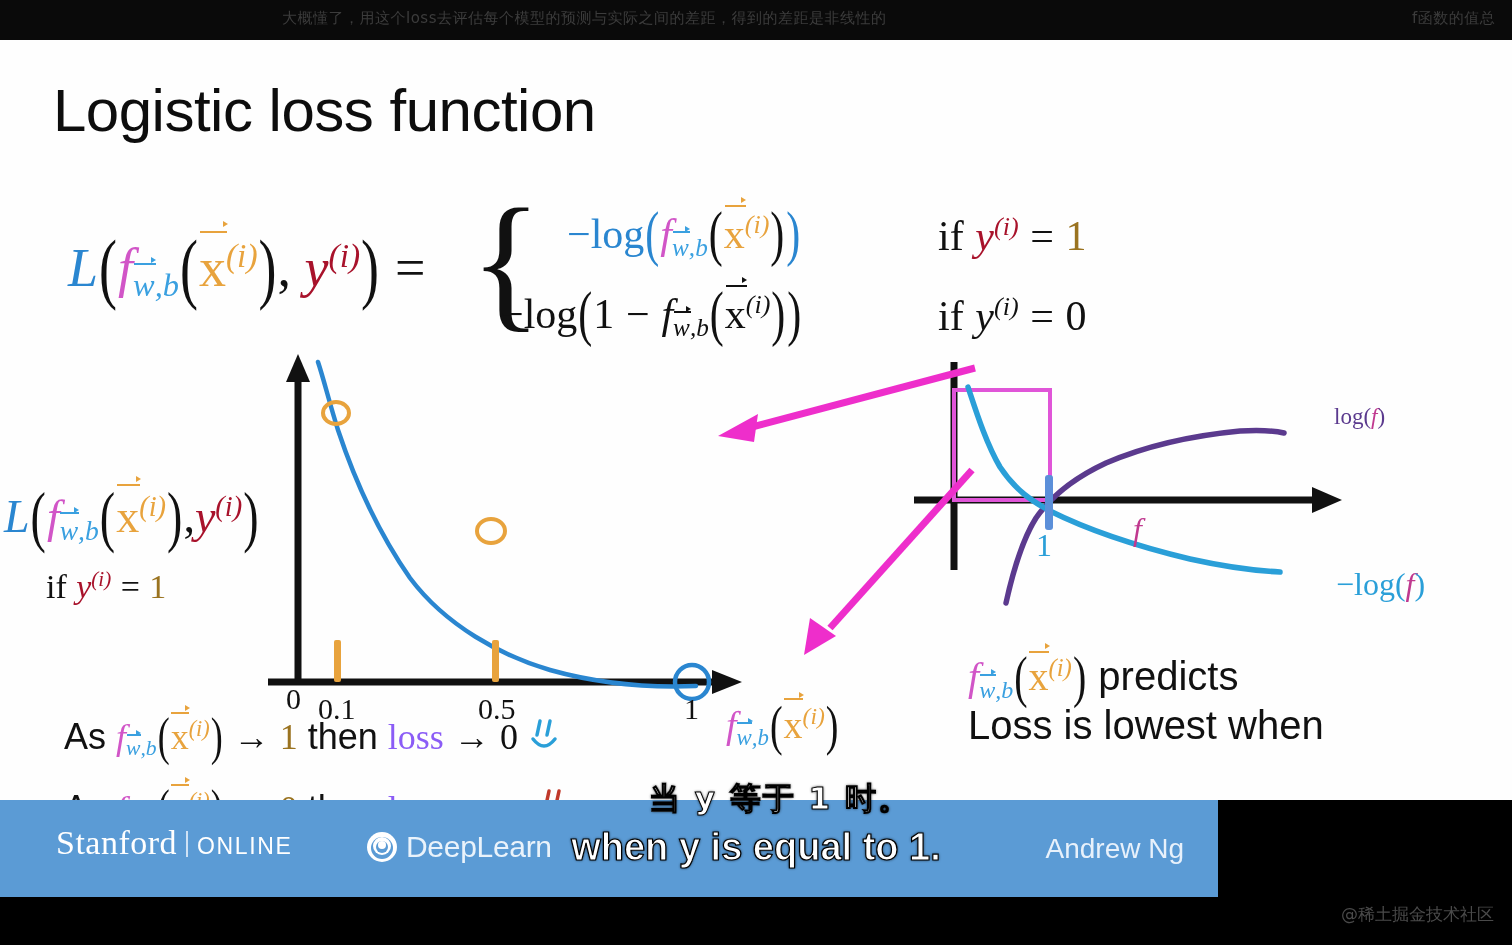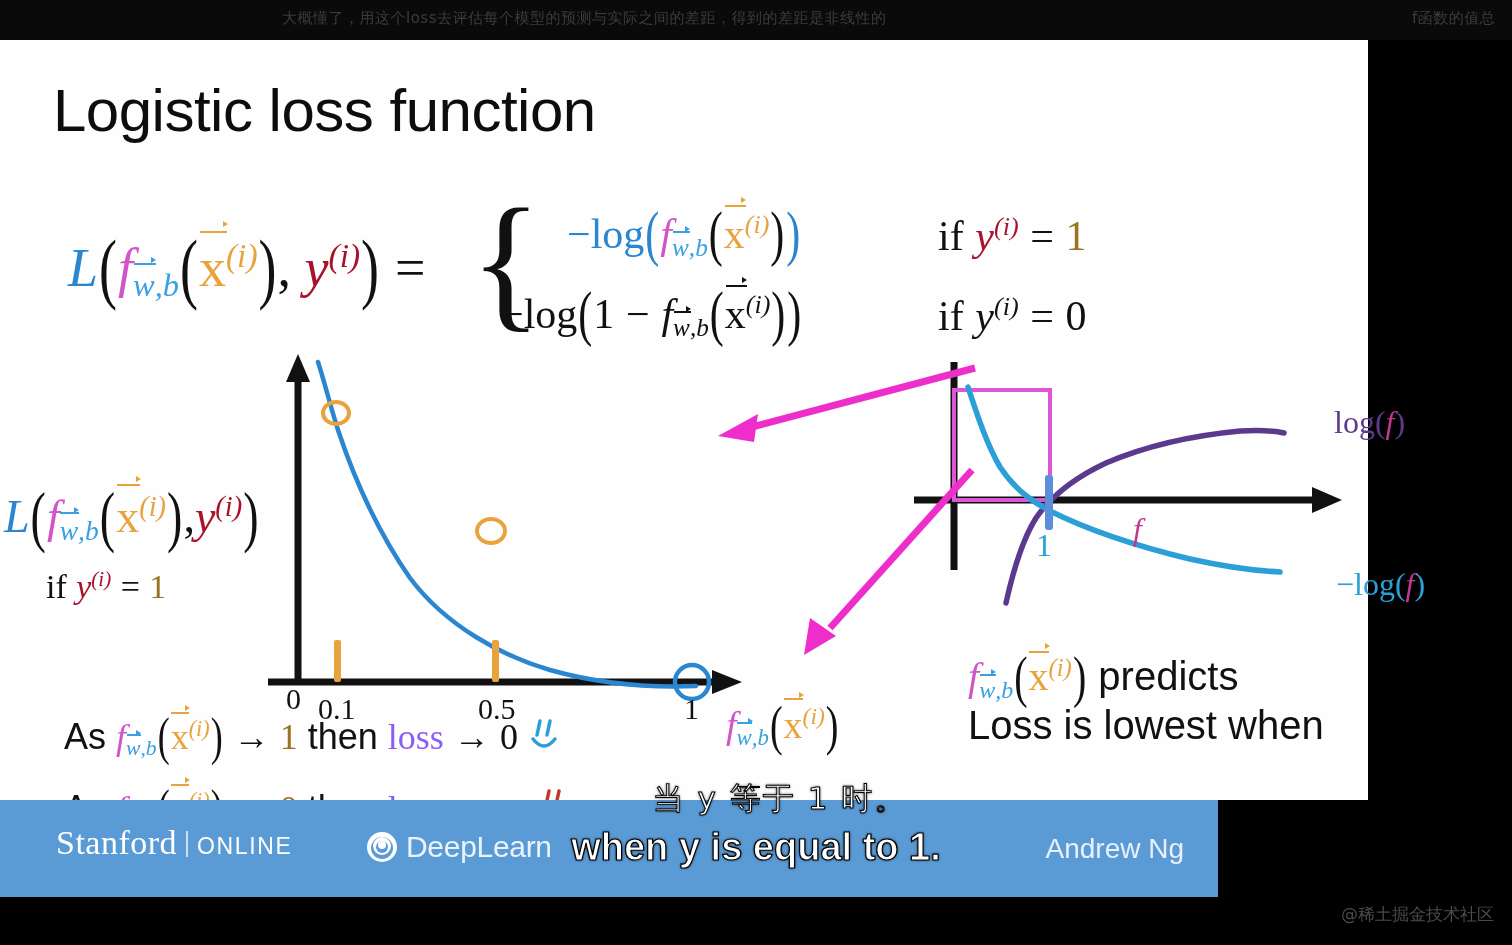--- a/index.html
+++ b/index.html
@@ -7,21 +7,21 @@
   #stage{position:relative;width:1512px;height:945px;background:#000;overflow:hidden;}
 
   
   .topbar{position:absolute;left:0;top:0;width:1512px;height:40px;background:#0a0a0a;}
   .topbar .t{position:absolute;top:9px;font-size:15px;color:#3c3c3c;white-space:nowrap;
              font-family:"DejaVu Sans",sans-serif;letter-spacing:.5px;margin-left:46px;}
   .topbar .t1{left:236px;}
   .topbar .t2{left:1366px;}
 
   
-  .slide{position:absolute;left:0;top:40px;width:1368px;height:760px;background:#fefefe;}
+  .slide{position:absolute;left:0;top:40px;width:1512px;height:760px;background:#fefefe;}
 
   .title{position:absolute;left:53px;top:36px;font-size:60px;color:#0d0d0d;
          font-family:"Liberation Sans",sans-serif;font-weight:400;letter-spacing:-.5px;}
 
   
   .m{font-family:"Liberation Serif",serif;font-style:italic;}
   .mr{font-family:"Liberation Serif",serif;font-style:normal;}
   .sup{font-size:.62em;vertical-align:super;font-family:"Liberation Serif",serif;font-style:italic;}
   .vec{position:relative;display:inline-block;}
   .vec::after{content:"";position:absolute;left:4%;right:-4%;top:-.12em;height:2px;background:currentColor;}
@@ -58,21 +58,21 @@
   .yif{position:absolute;left:46px;top:527px;font-size:34px;white-space:nowrap;}
   .xlab{position:absolute;left:726px;top:663px;font-size:38px;white-space:nowrap;}
 
   .asline1{position:absolute;left:64px;top:676px;font-size:36px;white-space:nowrap;}
   .asline2{position:absolute;left:64px;top:748px;font-size:36px;white-space:nowrap;}
   .lossword{color:#8b5cf6;}
 
   
   .rchart{position:absolute;left:880px;top:275px;width:560px;height:300px;}
   .rchart svg{position:absolute;left:0;top:0;}
-  .lab-logf{position:absolute;left:1334px;top:364px;font-size:32px;color:#5b3a8e;
+  .lab-logf{position:absolute;left:1334px;top:364px;font-size:23px;color:#5b3a8e;
             font-family:"Liberation Serif",serif;}
   .lab-nlogf{position:absolute;left:1336px;top:526px;font-size:32px;color:#2a9fd8;
              font-family:"Liberation Serif",serif;}
   .lab-f{position:absolute;left:1133px;top:471px;font-size:32px;color:#c0398f;
          font-family:"Liberation Serif",serif;font-style:italic;}
   .lab-one{position:absolute;left:1036px;top:487px;font-size:32px;color:#2a9fd8;
            font-family:"Liberation Serif",serif;}
 
   .arrows{position:absolute;left:700px;top:300px;width:420px;height:340px;}
 
@@ -85,21 +85,21 @@
             font-size:34px;color:#fff;letter-spacing:.5px;}
   .divider{display:inline-block;width:2px;height:26px;background:#cfe2f5;margin:0 9px -3px 9px;}
   .online{font-family:"Liberation Sans",sans-serif;font-size:23px;letter-spacing:1.6px;color:#fff;}
   .dl{position:absolute;left:366px;top:30px;display:flex;align-items:center;gap:8px;}
   .dl-name{font-family:"Liberation Sans",sans-serif;font-size:30px;color:#eaf3fb;letter-spacing:-.3px;}
   .andrew{position:absolute;right:34px;top:33px;font-family:"Liberation Sans",sans-serif;
           font-size:28px;color:#e8f1fb;}
 
   
   .subs{position:absolute;left:0;top:778px;width:1512px;text-align:center;pointer-events:none;}
-  .sub-cn{font-family:"DejaVu Sans",sans-serif;font-size:31px;color:#fff;font-weight:normal;
+  .sub-cn{font-family:"DejaVu Sans",sans-serif;font-size:31px;color:#fff;font-weight:bold;
           -webkit-text-stroke:1px #000;text-shadow:0 0 3px #000;letter-spacing:2px;margin-left:48px;}
   .sub-en{margin-top:6px;font-family:"Liberation Sans",sans-serif;font-size:38px;color:#fff;
           font-weight:bold;-webkit-text-stroke:1.2px #000;text-shadow:0 0 3px #000;}
 
   .watermark{position:absolute;right:18px;top:903px;font-family:"DejaVu Sans",sans-serif;
              font-size:17px;color:#4a4a4a;}
 </style>
 </head>
 <body>
 

